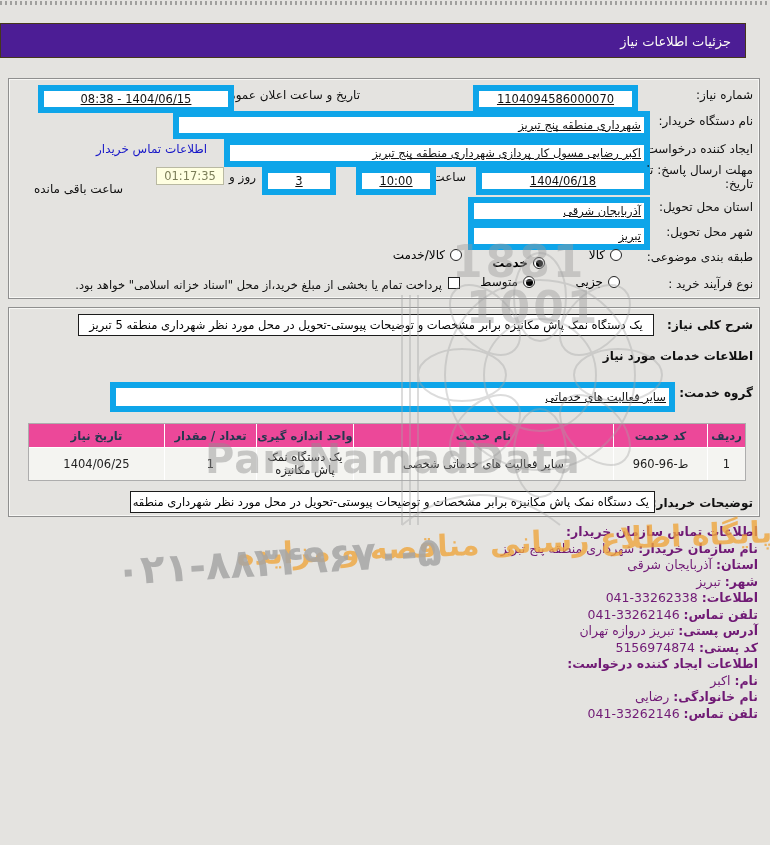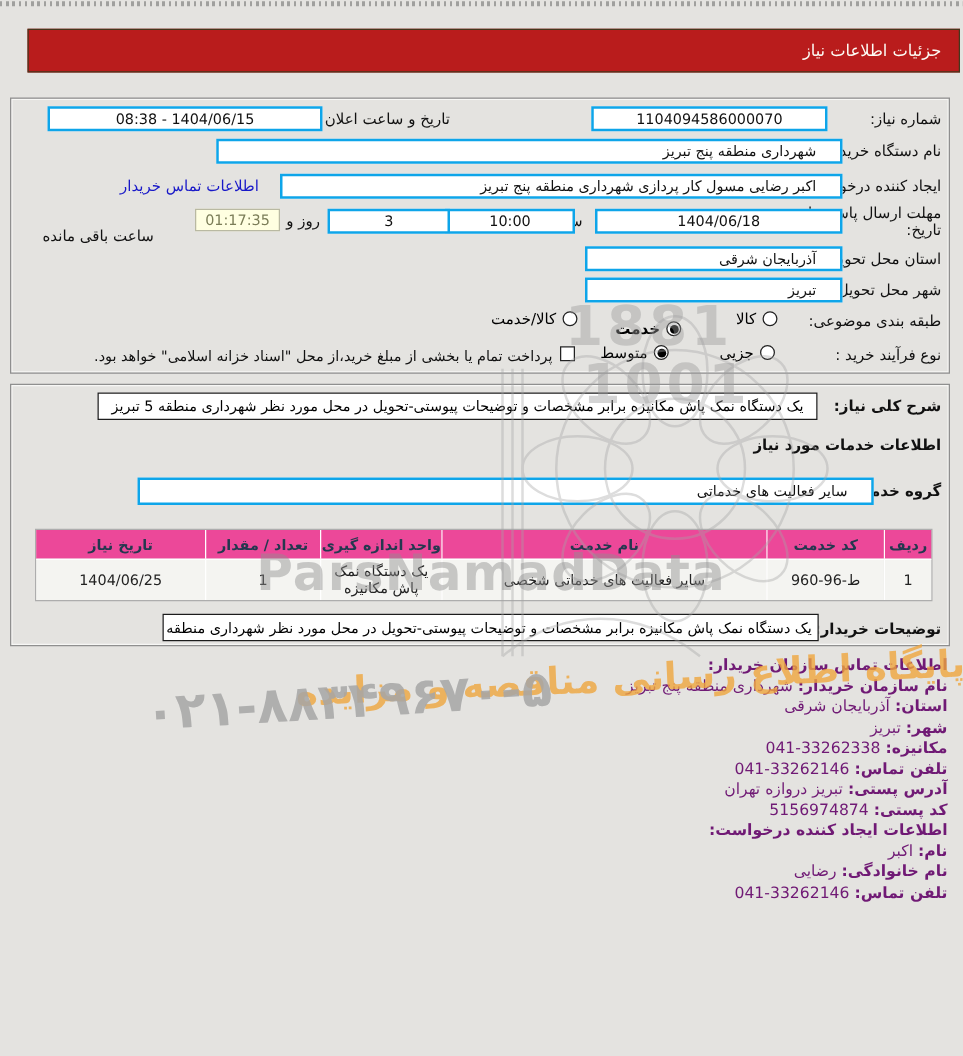--- a/index.html
+++ b/index.html
@@ -8,36 +8,36 @@
     background:#e4e3e0;
     font-family:"DejaVu Sans",sans-serif;
     direction:rtl;
   }
   .page{position:relative;width:770px;height:845px;}
   .dots{
     position:absolute;left:0;top:1px;width:770px;height:4px;
     background-image:repeating-linear-gradient(90deg,#a0a09e 0 2px,transparent 2px 5px);
   }
   .titlebar{
-    position:absolute;left:22px;top:23px;width:746px;height:35px;
-    background:#b91c1c;border:1px solid #45361c;
+    position:absolute;left:0;top:23px;width:746px;height:35px;
+    background:#4c1d95;border:1px solid #45361c;
     color:#fdfdf6;font-size:13px;line-height:35px;
     padding-right:14px;box-sizing:border-box;
   }
   .panel{
     position:absolute;left:8px;width:752px;
     border:1px solid #8f8f8f;box-shadow:inset 0 0 0 1px #f7f7f5;
     box-sizing:border-box;background:transparent;
   }
   .lbl{position:absolute;font-size:12px;color:#111;white-space:nowrap;}
   .b{font-weight:bold;}
   .inp{
-    position:absolute;background:#fff;border:2px solid #0ea5e9;
+    position:absolute;background:#fff;border:6px solid #0ea5e9;
     height:16px;line-height:16px;font-size:11.5px;color:#111;
-    padding:0 19px;white-space:nowrap;overflow:hidden;
+    padding:0 3px;white-space:nowrap;overflow:hidden;text-decoration:underline;
   }
   .center{text-align:center;}
   .rightal{text-align:right;}
   .ltr{direction:ltr;unicode-bidi:isolate;}
   .link{position:absolute;font-size:12px;color:#1818c8;text-decoration:none;white-space:nowrap;}
   .countdown{
     position:absolute;height:16px;line-height:16px;width:66px;text-align:center;
     background:#ffffe1;border:1px solid #b9b9a2;color:#7b7d58;font-size:11.5px;
   }
   .opt{position:absolute;display:flex;align-items:center;gap:5px;font-size:12px;white-space:nowrap;}
@@ -167,21 +167,21 @@
   </div>
 
   <div class="lbl b" style="right:17px;top:496px;">توضیحات خریدار:</div>
   <div class="descbox" style="left:130px;top:491px;width:513px;">یک دستگاه نمک پاش مکانیزه برابر مشخصات و توضیحات پیوستی-تحویل در محل مورد نظر شهرداری منطقه 5 تبریز</div>
 
   <div class="contact">
     <div class="b">اطلاعات تماس سازمان خریدار:</div>
     <div><span class="b">نام سازمان خریدار:</span> <span class="val">شهرداری منطقه پنج تبریز</span></div>
     <div><span class="b">استان:</span> <span class="val">آذربایجان شرقی</span></div>
     <div><span class="b">شهر:</span> <span class="val">تبریز</span></div>
-    <div><span class="b">مکانیزه:</span> <span class="val ltr">041-33262338</span></div>
+    <div><span class="b">اطلاعات:</span> <span class="val ltr">041-33262338</span></div>
     <div><span class="b">تلفن تماس:</span> <span class="val ltr">041-33262146</span></div>
     <div><span class="b">آدرس پستی:</span> <span class="val">تبریز دروازه تهران</span></div>
     <div><span class="b">کد پستی:</span> <span class="val ltr">5156974874</span></div>
     <div class="b">اطلاعات ایجاد کننده درخواست:</div>
     <div><span class="b">نام:</span> <span class="val">اکبر</span></div>
     <div><span class="b">نام خانوادگی:</span> <span class="val">رضایی</span></div>
     <div><span class="b">تلفن تماس:</span> <span class="val ltr">041-33262146</span></div>
   </div>
 
   <svg class="wm" style="left:330px;top:225px;" width="380" height="310" viewBox="0 0 380 310">

